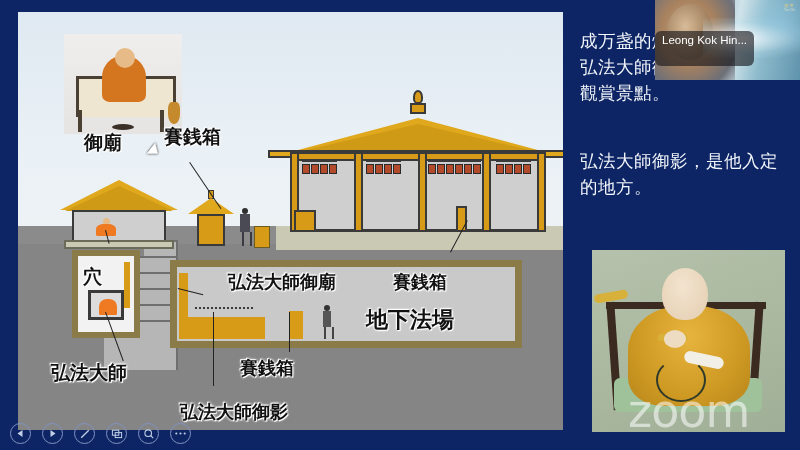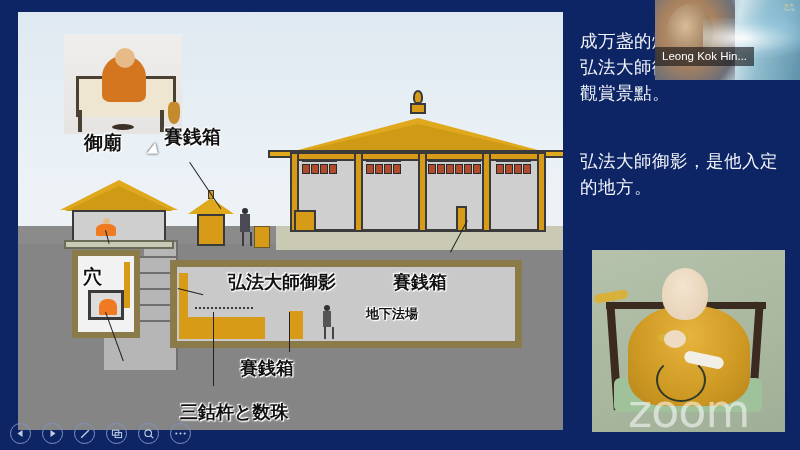--- a/index.html
+++ b/index.html
@@ -131,21 +131,21 @@
          background:radial-gradient(ellipse at 40% 40%,#d8bb98,#9b7a58 70%,rgba(80,80,90,0));}
   #thumb .glow{position:absolute;left:48px;top:18px;width:110px;height:40px;
          background:radial-gradient(ellipse at 35% 50%,rgba(255,255,255,.92),rgba(190,225,240,.25) 55%,rgba(120,170,200,0) 80%);}
   #thumb .glow2{position:absolute;left:88px;top:-8px;width:80px;height:60px;
          background:radial-gradient(ellipse at 50% 50%,rgba(150,205,230,.55),rgba(110,170,210,0) 72%);}
   #thumb .logo{position:absolute;right:5px;top:3px;text-align:center;opacity:.85;}
   #thumb .logo .l1{font-size:4px;color:#f1d27a;letter-spacing:1px;line-height:5px;}
   #thumb .logo .l2{font-size:3.2px;color:#e7e2c6;line-height:5px;}
   #namelabel{position:absolute;left:0;bottom:14px;max-width:138px;
          background:rgba(20,20,24,.62);color:#fff;font-size:11.5px;
-         padding:3px 7px 4px 7px;white-space:nowrap;overflow:hidden;}
+         padding:3px 7px 20px 7px;white-space:nowrap;overflow:hidden;border-radius:6px;}
 
   
   #painting{position:absolute;left:580px;top:250px;width:215px;height:182px;
             background:#b9c4ae;overflow:hidden;text-align:center;}
   #painting .bg{position:absolute;inset:0;background:linear-gradient(160deg,#b6c2ab,#a9b79f 60%,#9fae96);}
   #painting .matL{position:absolute;left:0;top:0;width:12px;height:100%;background:#0d2564;}
   #painting .matR{position:absolute;right:0;top:0;width:10px;height:100%;background:#0d2564;}
   #painting .chairBackH{position:absolute;left:26px;top:52px;width:160px;height:7px;background:#3a2a20;}
   #painting .chairPostL{position:absolute;left:30px;top:52px;width:8px;height:108px;background:#3a2a20;transform:rotate(-4deg);}
   #painting .chairPostR{position:absolute;left:172px;top:52px;width:8px;height:108px;background:#3a2a20;transform:rotate(4deg);}
@@ -296,25 +296,26 @@
       <div class="leader" style="left:88px;top:218px;width:14px;transform:rotate(75deg);"></div>
       <div class="leader" style="left:88px;top:300px;width:52px;transform:rotate(70deg);"></div>
       <div class="leader" style="left:160px;top:276px;width:26px;transform:rotate(14deg);"></div>
       <div class="leader" style="left:196px;top:300px;width:74px;transform:rotate(90deg);"></div>
       <div class="leader" style="left:272px;top:300px;width:40px;transform:rotate(90deg);"></div>
       <div class="leader" style="left:432px;top:240px;width:36px;transform:rotate(-62deg);"></div>
 
       <div class="lbl" style="left:66px;top:118px;font-size:19px;">御廟</div>
       <div class="lbl" style="left:146px;top:112px;font-size:19px;">賽銭箱</div>
       <div class="lbl" style="left:65px;top:252px;font-size:19px;">穴</div>
-      <div class="lbl" style="left:210px;top:258px;font-size:18px;">弘法大師御影</div>
+      <div class="lbl" style="left:33px;top:348px;font-size:19px;">弘法大師</div>
+      <div class="lbl" style="left:210px;top:258px;font-size:18px;">弘法大師御廟</div>
       <div class="lbl" style="left:375px;top:258px;font-size:18px;">賽銭箱</div>
-      <div class="lbl" style="left:348px;top:293px;font-size:13px;">地下法場</div>
+      <div class="lbl" style="left:348px;top:293px;font-size:22px;">地下法場</div>
       <div class="lbl" style="left:222px;top:344px;font-size:18px;">賽銭箱</div>
-      <div class="lbl" style="left:162px;top:388px;font-size:18px;">三鈷杵と数珠</div>
+      <div class="lbl" style="left:162px;top:388px;font-size:18px;">弘法大師御影</div>
 
       <div class="cursor" style="left:132px;top:132px;"></div>
     </div>
   </div>
 
   <div class="rtext" id="para1">成万盏的燈籠，是在前往弘法大師御廟之前最後的觀賞景點。</div>
   <div class="rtext" id="para2">弘法大師御影，是他入定的地方。</div>
 
   <div id="painting">
     <div class="bg"></div>

